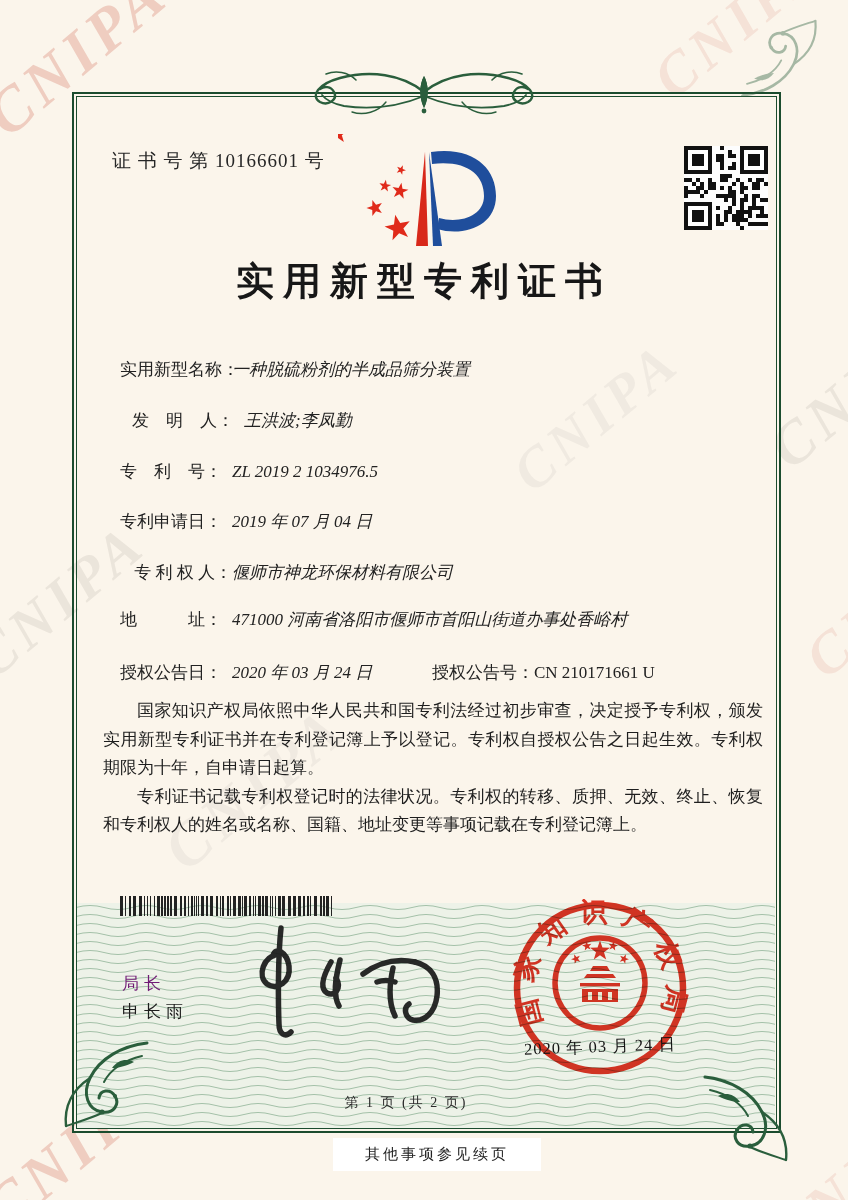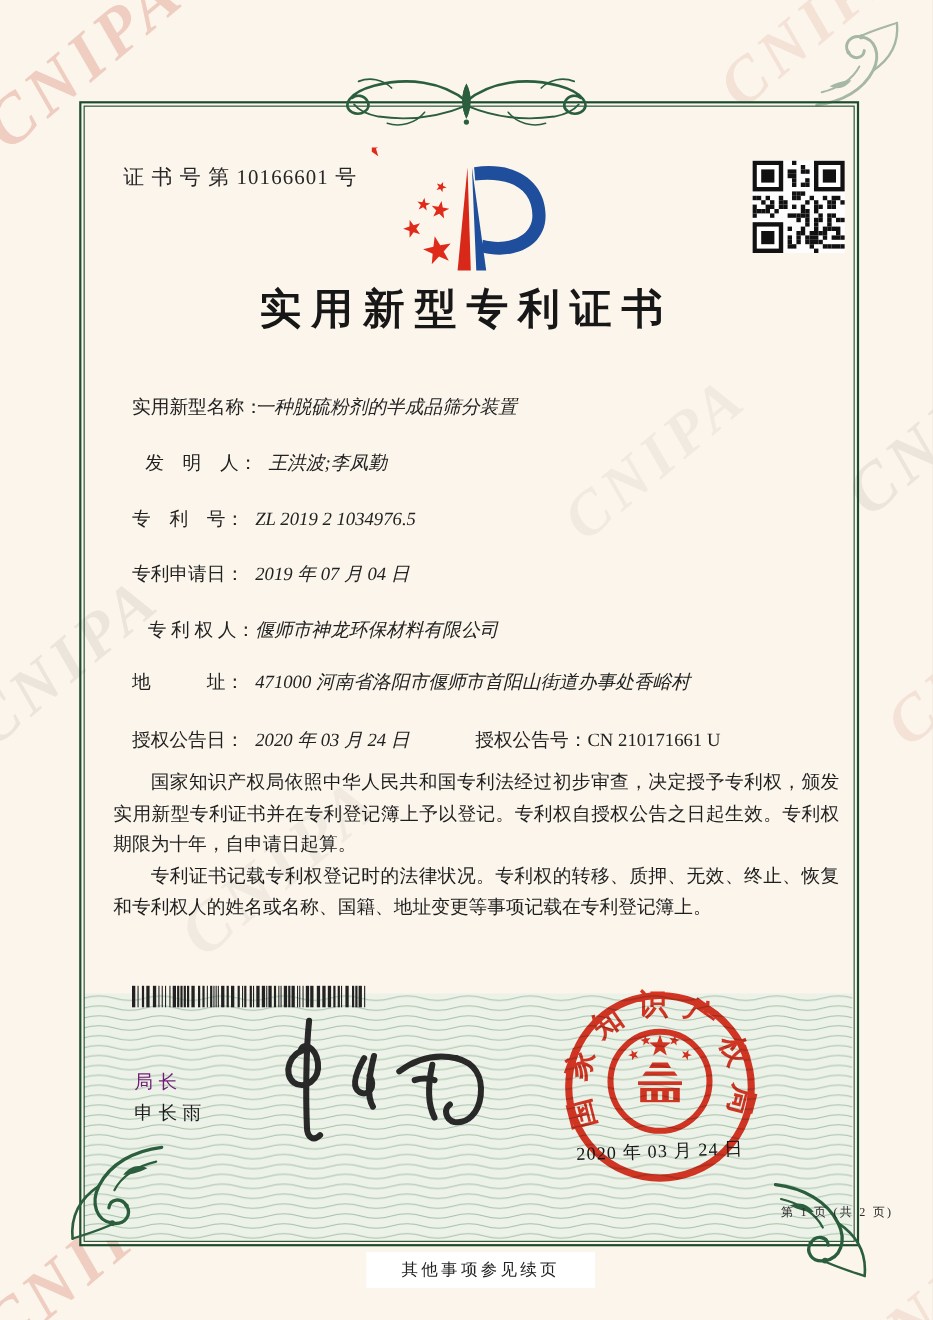--- a/index.html
+++ b/index.html
@@ -34,22 +34,22 @@
          line-height:28.5px;text-align:justify;color:#1e1e1e;}
   .paras p{margin:0;text-indent:2em;}
   
   .barcode{position:absolute;left:120px;top:896px;width:216px;height:20px;}
   .signer-title{position:absolute;left:122px;top:972px;font-size:17px;letter-spacing:5px;color:#701a75;}
   .signer-name{position:absolute;left:122px;top:1000px;font-size:17px;letter-spacing:5px;color:#1d1d1d;}
   .signature{position:absolute;left:245px;top:920px;}
   .seal{position:absolute;left:511px;top:899px;mix-blend-mode:multiply;opacity:.95;}
   .seal-date{position:absolute;left:503px;top:1036px;width:194px;text-align:center;
              font-size:16.5px;letter-spacing:1px;color:#151515;transform:rotate(-2deg);}
-  .pagenum{position:absolute;left:0;top:1094px;width:812px;text-align:right;
-           font-size:11px;color:#2a2a2a;letter-spacing:2px;}
+  .pagenum{position:absolute;left:0;top:1094px;width:812px;text-align:center;
+           font-size:14px;color:#2a2a2a;letter-spacing:2px;}
   .contbox{position:absolute;left:333px;top:1138px;background:#ffffff;
            padding:7px 32px;font-size:15px;letter-spacing:3px;color:#222;}
   .orn{position:absolute;pointer-events:none;}
 </style>
 </head>
 <body>
 
 <div class="page">
 
   <div class="wm red" style="left:-28px;top:96px;font-size:62px;">CNIPA</div>

